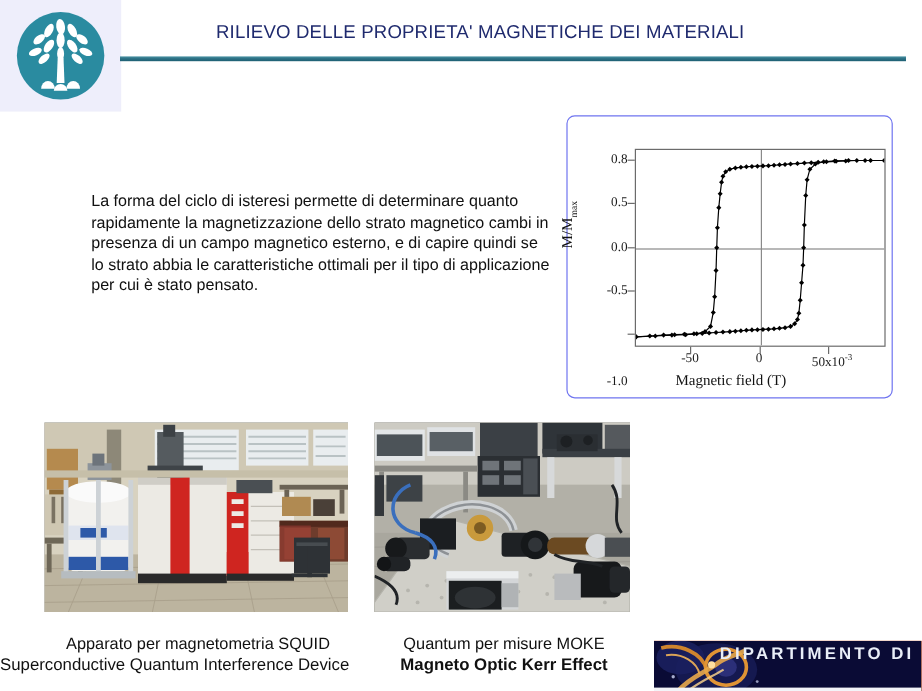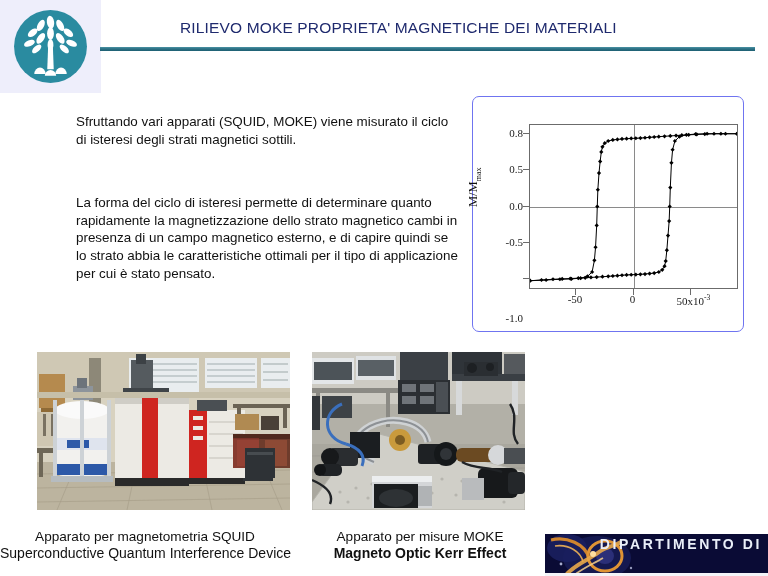--- a/index.html
+++ b/index.html
@@ -166,21 +166,21 @@
     white-space: nowrap;
   }
   .caption-sub {
     position: absolute;
     font-family: "Liberation Sans", sans-serif;
     font-size: 14px;
     color: #111111;
     text-align: center;
     white-space: nowrap;
   }
-  #cap-squid-main { left: 0px; top: 529px; width: 290px; }
+  #cap-squid-main { left: 0px; top: 529px; width: 290px; padding-left: 20px; }
   #cap-squid-sub  { left: 0px; top: 545px; width: 290px; }
   #cap-moke-main  { left: 310px; top: 529px; width: 220px; }
   #cap-moke-sub   { left: 310px; top: 545px; width: 220px; font-weight: bold; }
 
   
   #dept-banner {
     position: absolute;
     left: 545px; top: 534px;
     width: 223px; height: 42px;
     overflow: hidden;
@@ -221,25 +221,24 @@
       <ellipse cx="67" cy="53" rx="3.6" ry="7" transform="rotate(-48 67 53)"></ellipse>
       <ellipse cx="50" cy="48" rx="3.6" ry="7" transform="rotate(0 50 48)"></ellipse>
       <path d="M47 52 L53 52 L54 78 L46 78 Z"></path>
       <path d="M30 84 a7 8 0 0 1 14 0 Z"></path>
       <path d="M56 84 a7 8 0 0 1 14 0 Z"></path>
       <path d="M43 86 a7 7 0 0 1 14 0 Z"></path>
     </g>
   </svg>
 </div>
 
-<div id="slide-title">RILIEVO MOKE PROPRIETA' MAGNETICHE DEI MATERIALI</div>
+<div id="slide-title">RILIEVO DELLE PROPRIETA' MAGNETICHE DEI MATERIALI</div>
 <div id="title-rule"></div>
 
 <div id="body-text">
-  <p>Sfruttando vari apparati (SQUID, MOKE) viene misurato il ciclo di isteresi degli strati magnetici sottili.</p>
   <p class="para-gap">La forma del ciclo di isteresi permette di determinare quanto rapidamente la magnetizzazione dello strato magnetico cambi in presenza di un campo magnetico esterno, e di capire quindi se lo strato abbia le caratteristiche ottimali per il tipo di applicazione per cui è stato pensato.</p>
 </div>
 
 <div id="chart-panel">
   <div id="chart-inner">
 
     <div class="plot-frame">
       <div class="zero-hline"></div>
       <div class="zero-vline"></div>
       <svg id="curve-svg" width="207" height="163" viewBox="0 0 207 163" style="position:absolute;left:0;top:0;">
@@ -345,20 +344,21 @@
         <div class="xtick-label" style="left: 159.5px;">0</div>
         <div class="xtick-mark" style="left: 159.5px;"></div>
         <div class="xtick-label" style="left: 217px; transform: translateX(-40%);">50x10<sup>-3</sup></div>
         <div class="xtick-mark" style="left: 217px;"></div>
       </div>
 
     <div id="ylabel">
       <span>M/M</span><sub>max</sub>
     </div>
 
+    <div id="xlabel">Magnetic field (T)</div>
   </div>
 </div>
 
 <div class="photo" id="photo-squid">
   <svg viewBox="0 0 253 158" width="253" height="158" preserveAspectRatio="none" aria-hidden="true">
     <rect x="0" y="0" width="253" height="158" fill="#d8d2c0"></rect>
     <rect x="0" y="0" width="253" height="44" fill="#cfc8b4"></rect>
     <rect x="0" y="110" width="253" height="48" fill="#bcb49f"></rect>
     <g stroke="#a89f8a" stroke-width="0.7">
       <line x1="0" y1="122" x2="253" y2="118"></line>
@@ -561,21 +561,21 @@
       <path d="M198 52 C208 66 196 80 206 92"></path>
       <path d="M150 110 C164 118 176 114 190 120"></path>
       <path d="M0 128 C14 134 22 142 18 152"></path>
     </g>
     <rect x="0" y="44" width="8" height="34" fill="#33373b"></rect>
   </svg>
 </div>
 
 <div class="caption-main" id="cap-squid-main">Apparato per magnetometria SQUID</div>
 <div class="caption-sub" id="cap-squid-sub">Superconductive Quantum Interference Device</div>
-<div class="caption-main" id="cap-moke-main">Apparato per misure MOKE</div>
+<div class="caption-main" id="cap-moke-main">Quantum per misure MOKE</div>
 <div class="caption-sub" id="cap-moke-sub">Magneto Optic Kerr Effect</div>
 
 <div id="dept-banner">
   <svg viewBox="0 0 223 42" width="223" height="42" preserveAspectRatio="none" aria-hidden="true" style="position:absolute;left:0;top:0;">
     <rect x="0" y="0" width="223" height="42" fill="#0a0b35"></rect>
     <ellipse cx="52" cy="24" rx="34" ry="22" fill="#161a52" opacity="0.95"></ellipse>
     <ellipse cx="22" cy="14" rx="20" ry="14" fill="#1a1f5e" opacity="0.9"></ellipse>
     <path d="M6 6 C22 2 40 10 44 24" fill="none" stroke="#d98a2b" stroke-width="3.2" opacity="0.95"></path>
     <path d="M10 12 C24 10 36 18 38 28" fill="none" stroke="#f0b256" stroke-width="1.6" opacity="0.9"></path>
     <ellipse cx="60" cy="22" rx="17" ry="15" fill="none" stroke="#e09434" stroke-width="3"></ellipse>

